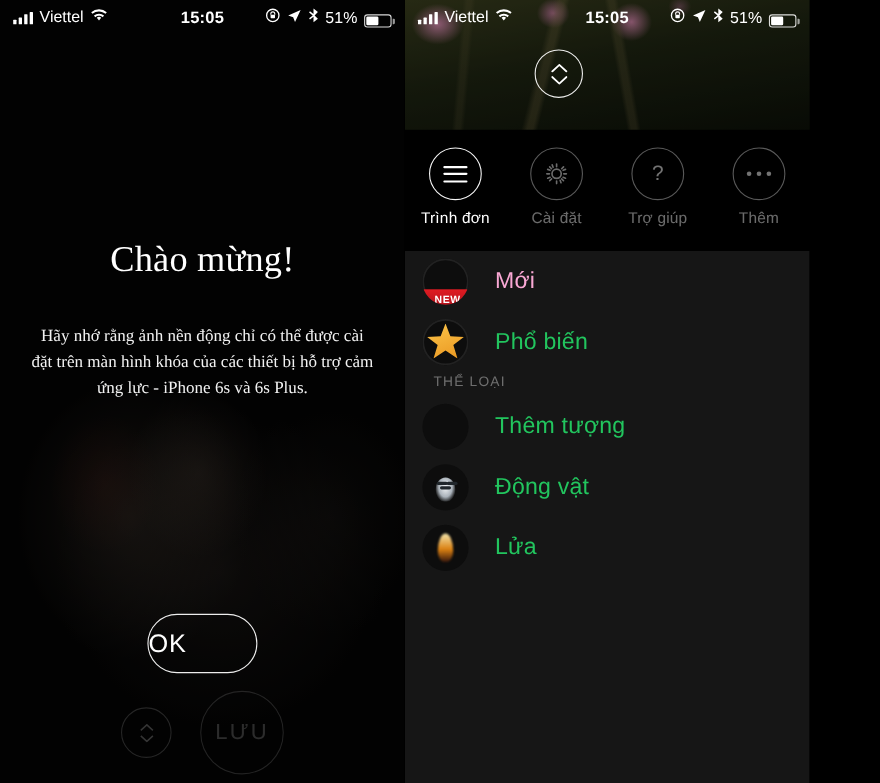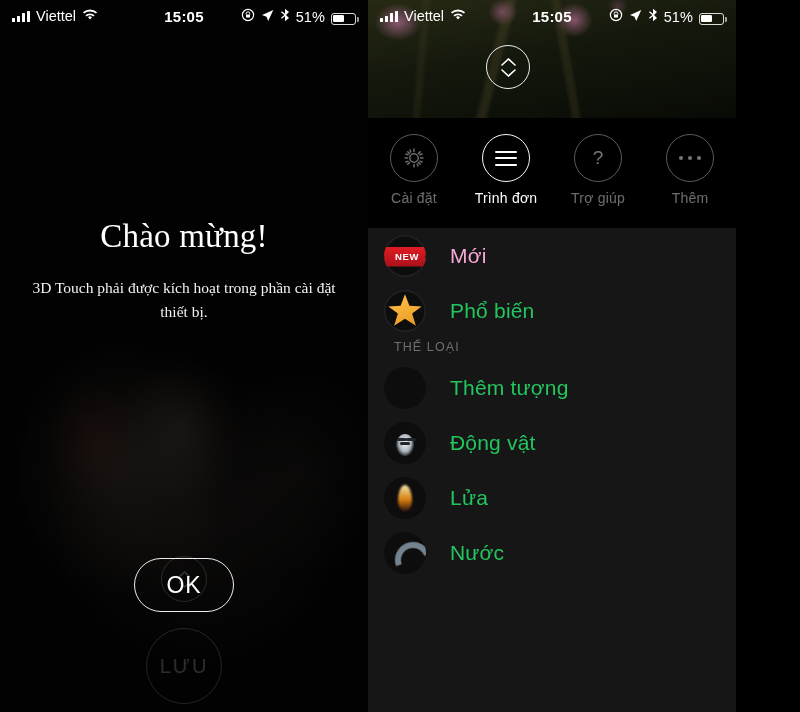--- a/index.html
+++ b/index.html
@@ -74,28 +74,28 @@
     padding:0 30px; color:#f2f2f2;
   }
 
   .ok-btn {
     position:absolute; z-index:25;
     left:50%; transform:translateX(-50%);
     top:558px;
     width:100px; height:54px;
     border:1.6px solid rgba(255,255,255,.93);
     border-radius:27px;
-    display:flex; align-items:center; justify-content:center;
+    display:flex; align-items:center; justify-content:flex-start;
     color:#fff; font-size:23px; letter-spacing:.8px;
     background:transparent;
   }
 
   .bottom-left-controls {
     position:absolute; z-index:25; bottom:8px; left:0; right:0;
-    display:flex; align-items:center; justify-content:center; gap:26px;flex-direction:column;
+    display:flex; align-items:center; justify-content:center; gap:26px;
   }
   .mini-circle {
     width:46px; height:46px; border-radius:50%;
     border:1px solid rgba(255,255,255,.14);
     display:flex; align-items:center; justify-content:center;
   }
   .save-circle {
     width:76px; height:76px; border-radius:50%;
     border:1px solid rgba(255,255,255,.13);
     display:flex; align-items:center; justify-content:center;
@@ -182,21 +182,21 @@
 
   .section-hdr {
     padding:2px 0 6px 26px;
     font-size:12.5px; letter-spacing:1.1px;
     color:#6f6f6f;
   }
 
   
   .ic-new { background:#141414; display:flex; align-items:center; justify-content:center; }
   .ribbon {
-    position:absolute; left:-5px; top:12px;
+    position:absolute; left:-5px; top:28px;
     width:52px; height:20px;
     background:linear-gradient(180deg,#e01b22,#a8111a);
     display:flex; align-items:center; justify-content:center;
     color:#fff; font-size:9.5px; font-weight:700; letter-spacing:.6px;
     clip-path:polygon(0 0, 100% 0, 88% 50%, 100% 100%, 0 100%, 11% 50%);
     padding-left:4px;
   }
   .ic-ring-faint { box-shadow:inset 0 0 0 1.5px rgba(255,255,255,.09); }
 
   .ic-star { background:#121212; display:flex; align-items:center; justify-content:center; }
@@ -305,21 +305,21 @@
         </span>
         <span class="pct">51%</span>
         <span class="batt">
             <span class="fill"></span>
           </span>
       </div>
     </div>
 
     <div class="welcome">
       <h1>Chào mừng!</h1>
-      <p class="body2">3D Touch phải được kích hoạt trong phần cài đặt thiết bị.</p>
+      <p class="body1">Hãy nhớ rằng ảnh nền động chỉ có thể được cài đặt trên màn hình khóa của các thiết bị hỗ trợ cảm ứng lực - iPhone 6s và 6s Plus.</p>
     </div>
 
     <div class="ok-btn">
       <span>OK</span>
     </div>
 
     <div class="bottom-left-controls">
       <div class="mini-circle">
         <span class="chev-pair">
           <svg width="13" height="7" viewBox="0 0 13 7">
@@ -388,44 +388,44 @@
         <svg width="15" height="8" viewBox="0 0 15 8">
             <path d="M1 7 7.5 1 14 7" fill="none" stroke="#fff" stroke-width="1.6" stroke-linecap="round"></path>
           </svg>
         <svg width="15" height="8" viewBox="0 0 15 8">
             <path d="M1 1 7.5 7 14 1" fill="none" stroke="#fff" stroke-width="1.6" stroke-linecap="round"></path>
           </svg>
       </span>
     </div>
 
     <div class="toolbar">
+      <div class="tool active">
+        <span class="ring">
+          <span class="hamburger">
+              <i></i>
+              <i></i>
+              <i></i>
+            </span>
+        </span>
+        <span class="lab">Trình đơn</span>
+      </div>
       <div class="tool">
         <span class="ring">
           <svg width="24" height="24" viewBox="0 0 24 24">
             <g fill="none" stroke="rgba(255,255,255,.42)" stroke-width="1.5">
               <circle cx="12" cy="12" r="4.2"></circle>
               <g stroke-linecap="round">
                 <path d="M12 3.1v2.4M12 18.5v2.4M3.1 12h2.4M18.5 12h2.4M5.7 5.7l1.7 1.7M16.6 16.6l1.7 1.7M18.3 5.7l-1.7 1.7M7.4 16.6l-1.7 1.7"></path>
                 <path d="M8 3.9l.8 2.2M15.2 17.9l.8 2.2M20.1 8l-2.2.8M6.1 15.2l-2.2.8M20.1 16l-2.2-.8M6.1 8.8 3.9 8M16 20.1l-.8-2.2M8.8 6.1 8 3.9"></path>
               </g>
             </g>
           </svg>
         </span>
         <span class="lab">Cài đặt</span>
       </div>
-      <div class="tool active">
-        <span class="ring">
-          <span class="hamburger">
-              <i></i>
-              <i></i>
-              <i></i>
-            </span>
-        </span>
-        <span class="lab">Trình đơn</span>
-      </div>
       <div class="tool">
         <span class="ring">
           <svg width="22" height="24" viewBox="0 0 22 24">
             <text x="11" y="18" text-anchor="middle" font-family="Liberation Sans, sans-serif" font-size="19" fill="rgba(255,255,255,.45)">?</text>
           </svg>
         </span>
         <span class="lab">Trợ giúp</span>
       </div>
       <div class="tool">
         <span class="ring">
@@ -465,22 +465,18 @@
       <div class="row">
         <span class="ic ic-animal"></span>
         <span class="lbl">Động vật</span>
       </div>
 
       <div class="row">
         <span class="ic ic-fire"></span>
         <span class="lbl">Lửa</span>
       </div>
 
-      <div class="row">
-        <span class="ic ic-water"></span>
-        <span class="lbl">Nước</span>
-      </div>
 
 
     </div>
   </div>
 
 </div>
 
 </body></html>

